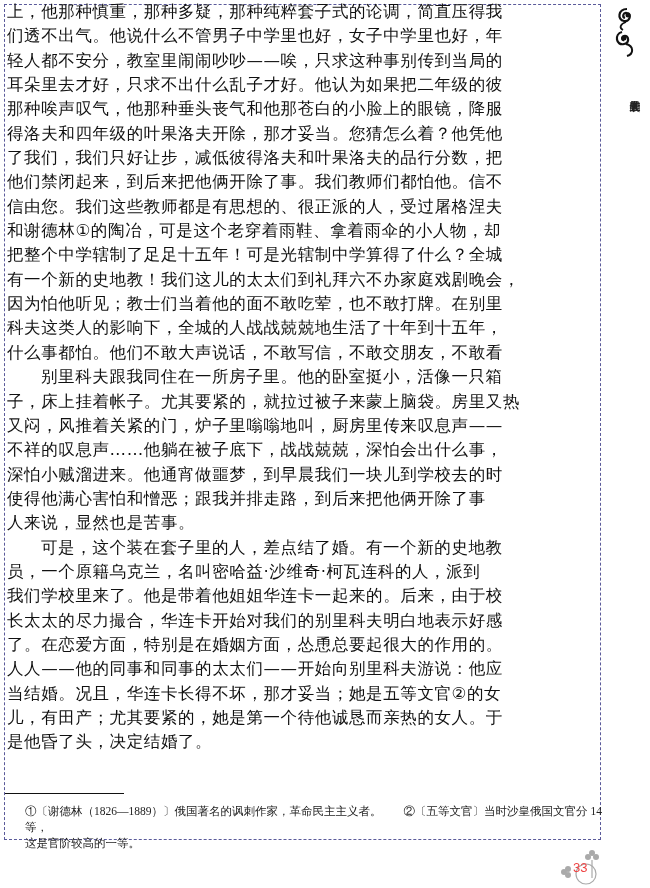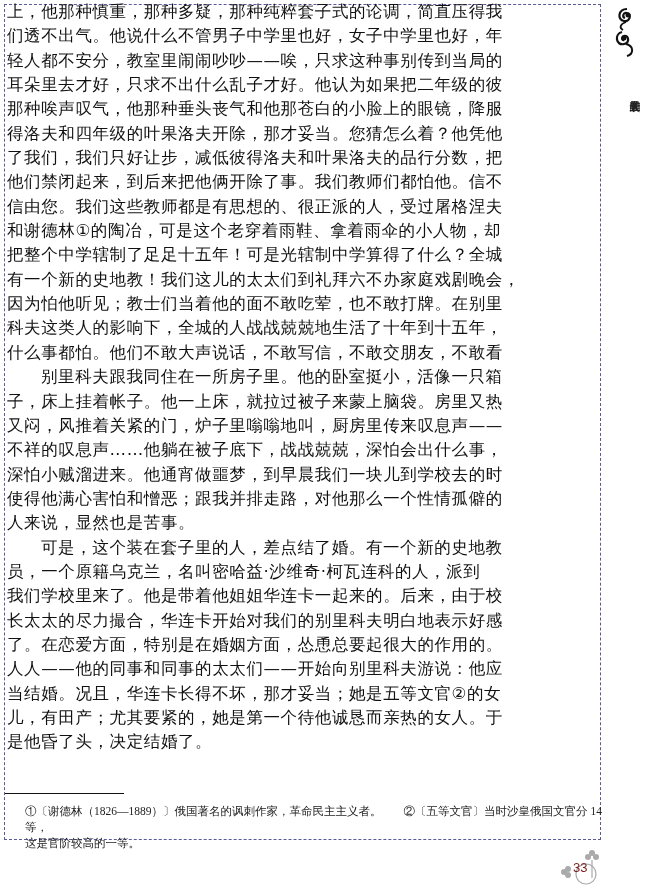--- a/index.html
+++ b/index.html
@@ -29,21 +29,21 @@
     }
     .footnotes .fn2 { margin-left: 22px; }
     .side-title {
       position: absolute; left: 627px; top: 92px; width: 14px;
       font-size: 11px; line-height: 13px; text-align: center; color: #222;
       writing-mode: vertical-rl;
     }
     .ornament-top { position: absolute; left: 612px; top: 6px; width: 30px; height: 52px; }
     .pagenum-wrap { position: absolute; left: 558px; top: 848px; width: 50px; height: 38px; }
     .pagenum {
-      position: absolute; left: 15px; top: 12px; font-size: 13px; color: #7f1d1d;
+      position: absolute; left: 15px; top: 12px; font-size: 13px; color: #ef4444;
       font-family: "Liberation Sans", sans-serif;
     }
   </style>
 </head>
 <body>
 
 <div class="frame"></div>
 
 <div class="body-text" id="body-text">
     <div class="line">上，他那种慎重，那种多疑，那种纯粹套子式的论调，简直压得我</div>
@@ -55,25 +55,25 @@
     <div class="line">了我们，我们只好让步，减低彼得洛夫和叶果洛夫的品行分数，把</div>
     <div class="line">他们禁闭起来，到后来把他俩开除了事。我们教师们都怕他。信不</div>
     <div class="line">信由您。我们这些教师都是有思想的、很正派的人，受过屠格涅夫</div>
     <div class="line">和谢德林①的陶冶，可是这个老穿着雨鞋、拿着雨伞的小人物，却</div>
     <div class="line">把整个中学辖制了足足十五年！可是光辖制中学算得了什么？全城</div>
     <div class="line">有一个新的史地教！我们这儿的太太们到礼拜六不办家庭戏剧晚会，</div>
     <div class="line">因为怕他听见；教士们当着他的面不敢吃荤，也不敢打牌。在别里</div>
     <div class="line">科夫这类人的影响下，全城的人战战兢兢地生活了十年到十五年，</div>
     <div class="line">什么事都怕。他们不敢大声说话，不敢写信，不敢交朋友，不敢看</div>
     <div class="line indent">别里科夫跟我同住在一所房子里。他的卧室挺小，活像一只箱</div>
-    <div class="line">子，床上挂着帐子。他一上床，就拉过被子来蒙上脑袋。房里又热</div>
+    <div class="line">子，床上挂着帐子。尤其要紧的，就拉过被子来蒙上脑袋。房里又热</div>
     <div class="line">又闷，风推着关紧的门，炉子里嗡嗡地叫，厨房里传来叹息声——</div>
     <div class="line">不祥的叹息声……他躺在被子底下，战战兢兢，深怕会出什么事，</div>
     <div class="line">深怕小贼溜进来。他通宵做噩梦，到早晨我们一块儿到学校去的时</div>
-    <div class="line">使得他满心害怕和憎恶；跟我并排走路，对他那么一个性情孤僻的</div>
+    <div class="line">使得他满心害怕和憎恶；跟我并排走路，到后来把他俩开除了事</div>
     <div class="line">人来说，显然也是苦事。</div>
     <div class="line indent">可是，这个装在套子里的人，差点结了婚。有一个新的史地教</div>
     <div class="line">员，一个原籍乌克兰，名叫密哈益·沙维奇·柯瓦连科的人，派到</div>
     <div class="line">我们学校里来了。他是带着他姐姐华连卡一起来的。后来，由于校</div>
     <div class="line">长太太的尽力撮合，华连卡开始对我们的别里科夫明白地表示好感</div>
     <div class="line">了。在恋爱方面，特别是在婚姻方面，怂恿总要起很大的作用的。</div>
     <div class="line">人人——他的同事和同事的太太们——开始向别里科夫游说：他应</div>
     <div class="line">当结婚。况且，华连卡长得不坏，那才妥当；她是五等文官②的女</div>
     <div class="line">儿，有田产；尤其要紧的，她是第一个待他诚恳而亲热的女人。于</div>
     <div class="line">是他昏了头，决定结婚了。</div>

